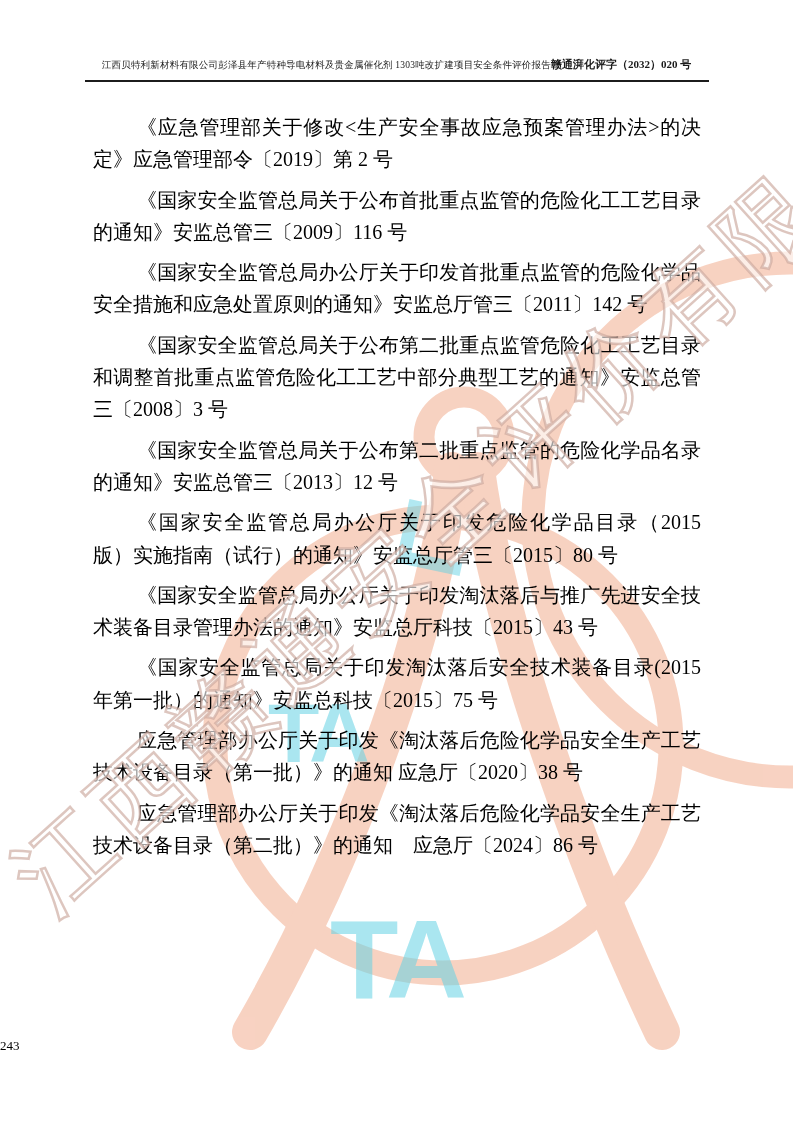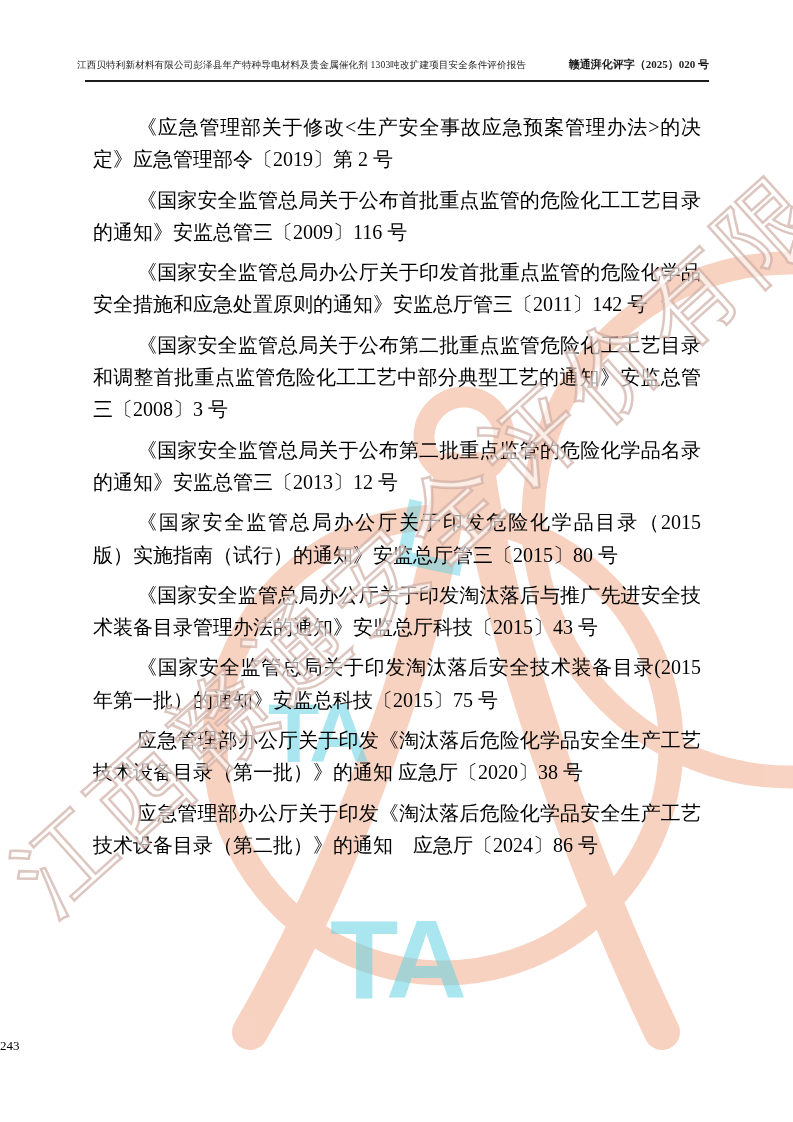--- a/index.html
+++ b/index.html
@@ -7,22 +7,22 @@
     position:relative;
     width:793px;height:1122px;
     margin:0 auto;
     background:#ffffff;
     overflow:hidden;
     font-family:"Liberation Serif","DejaVu Serif",serif;
     color:#000;
   }
   
   .header{
-    position:absolute;top:57px;left:77px;right:84px;
-    display:flex;justify-content:space-between;align-items:flex-end;
+    position:absolute;top:57px;left:84px;right:84px;
+    display:flex;justify-content:center;align-items:flex-end;
     z-index:4;
   }
   .header-title{
     font-size:9.5px;letter-spacing:.2px;white-space:nowrap;color:#1a1a1a;
   }
   .header-docno{
     font-size:11px;font-weight:bold;white-space:nowrap;color:#1a1a1a;
   }
   .header-rule{
     position:absolute;top:80px;left:85px;right:84px;
@@ -97,21 +97,21 @@
         <circle cx="790" cy="520" r="257" stroke-width="23"></circle>
       </g>
     </svg>
     <div class="wm-cyan wm-cyan-1">TA</div>
     <div class="wm-cyan wm-cyan-2">TA</div>
     <div class="wm-cyan-bracket"></div>
   </div>
 
   <div class="header">
     <span class="header-title">江西贝特利新材料有限公司彭泽县年产特种导电材料及贵金属催化剂 1303吨改扩建项目安全条件评价报告</span>
-    <span class="header-docno">赣通湃化评字（2025）020 号</span>
+    <span class="header-docno">赣通湃化评字（2032）020 号</span>
   </div>
   <div class="header-rule"></div>
 
   <div class="body-text" id="body-text">
       <p>《应急管理部关于修改&lt;生产安全事故应急预案管理办法&gt;的决定》应急管理部令〔2019〕第 2 号</p>
       <p>《国家安全监管总局关于公布首批重点监管的危险化工工艺目录的通知》安监总管三〔2009〕116 号</p>
       <p>《国家安全监管总局办公厅关于印发首批重点监管的危险化学品安全措施和应急处置原则的通知》安监总厅管三〔2011〕142 号</p>
       <p>《国家安全监管总局关于公布第二批重点监管危险化工工艺目录和调整首批重点监管危险化工工艺中部分典型工艺的通知》安监总管三〔2008〕3 号</p>
       <p>《国家安全监管总局关于公布第二批重点监管的危险化学品名录的通知》安监总管三〔2013〕12 号</p>
       <p>《国家安全监管总局办公厅关于印发危险化学品目录（2015 版）实施指南（试行）的通知》安监总厅管三〔2015〕80 号</p>

